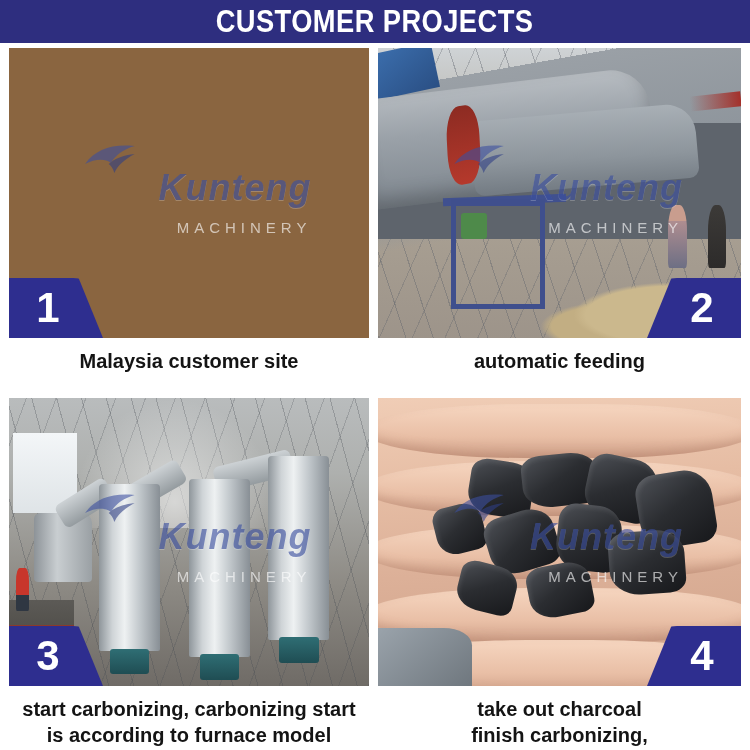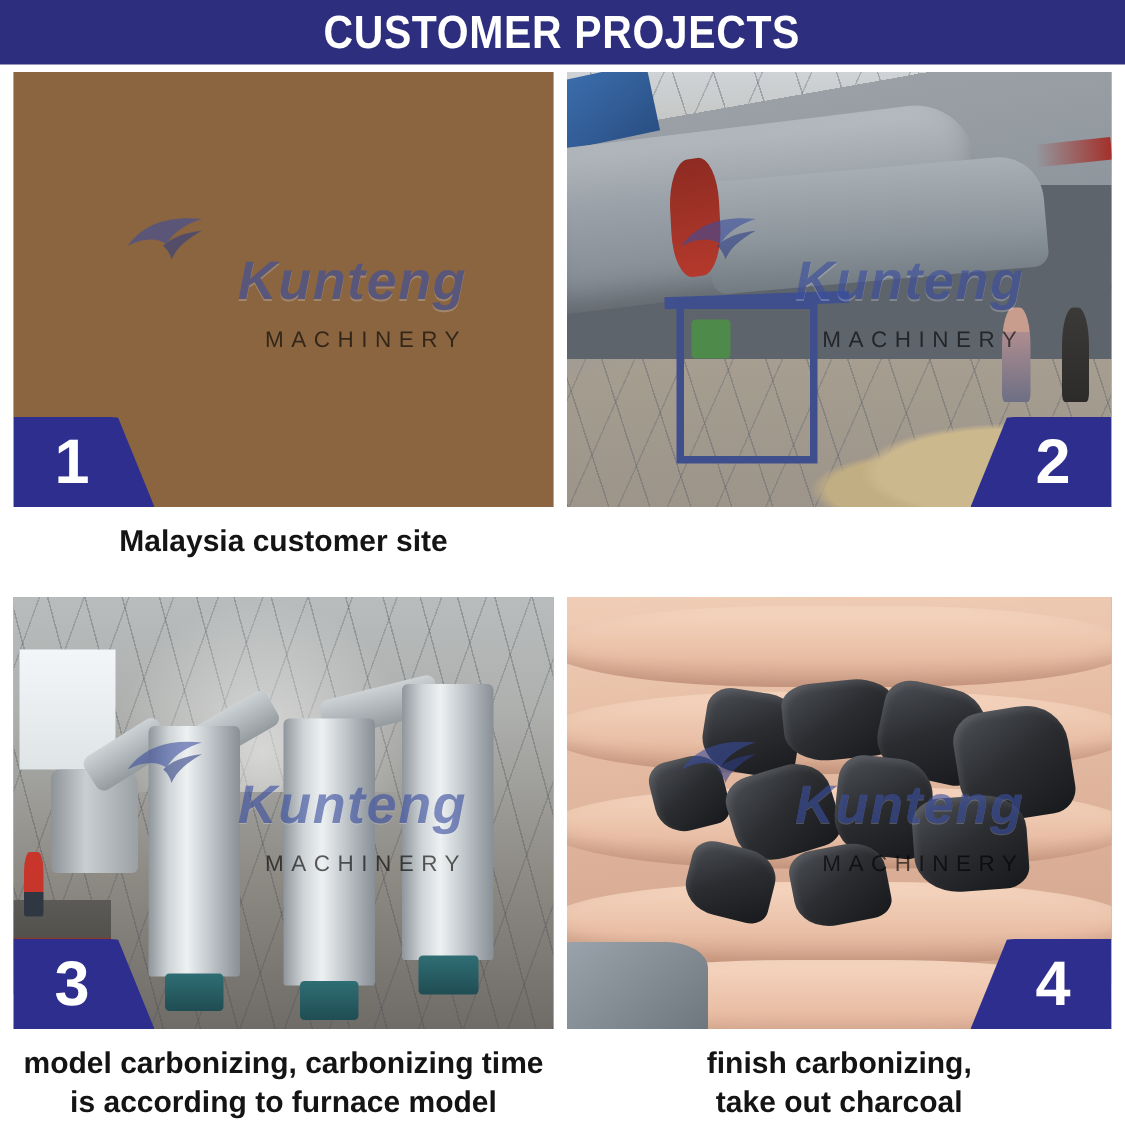--- a/index.html
+++ b/index.html
@@ -347,21 +347,21 @@
     font-style: italic;
     color: #3b4fa0;
     letter-spacing: 1px;
     line-height: 1;
     text-shadow: 0 1px 0 rgba(255,255,255,.35);
   }
   .wm-sub {
     font-family: "Liberation Sans", sans-serif;
     font-size: 15px;
     font-weight: 400;
-    color: #000000;
+    color: #ffffff;
     letter-spacing: 5px;
     margin-top: 14px;
     line-height: 1;
   }
 
   
   .badge {
     position: absolute;
     bottom: 0;
     width: 94px;
@@ -456,20 +456,23 @@
             <path d="M4 40 C22 14, 52 4, 92 8 C72 14, 58 24, 50 38 C40 30, 22 30, 4 40 Z" fill="#3b4fa0"></path>
             <path d="M46 40 C56 30, 72 24, 92 22 C74 32, 62 42, 56 56 C54 48, 50 43, 46 40 Z" fill="#2f3f85"></path>
           </svg>
           <div class="wm-main">Kunteng</div>
           <div class="wm-sub">MACHINERY</div>
         </div>
 
         <div class="badge right">
           <span>2</span>
         </div>
+      </div>
+      <div class="caption">
+        <span class="ln">automatic feeding</span>
       </div>
     </div>
 
     <div class="card col-left row2">
       <div class="photo-wrap">
         <div class="photo photo-furnace">
           <div class="furn-window"></div>
           <div class="furn-smoke"></div>
           <div class="furn-tank"></div>
           <div class="furn-pipe p1"></div>
@@ -492,21 +495,21 @@
           </svg>
           <div class="wm-main">Kunteng</div>
           <div class="wm-sub">MACHINERY</div>
         </div>
 
         <div class="badge left">
           <span>3</span>
         </div>
       </div>
       <div class="caption">
-        <span class="ln">model carbonizing, carbonizing time</span>
+        <span class="ln">start carbonizing, carbonizing start</span>
         <span class="ln">is according to furnace model</span>
       </div>
     </div>
 
     <div class="card col-right row2">
       <div class="photo-wrap">
         <div class="photo photo-charcoal">
           <div class="finger g1"></div>
           <div class="finger g2"></div>
           <div class="finger g3"></div>
@@ -534,19 +537,19 @@
           </svg>
           <div class="wm-main">Kunteng</div>
           <div class="wm-sub">MACHINERY</div>
         </div>
 
         <div class="badge right">
           <span>4</span>
         </div>
       </div>
       <div class="caption">
+        <span class="ln">take out charcoal</span>
         <span class="ln">finish carbonizing,</span>
-        <span class="ln">take out charcoal</span>
       </div>
     </div>
 
   </div>
 </div>
 
 </body></html>

